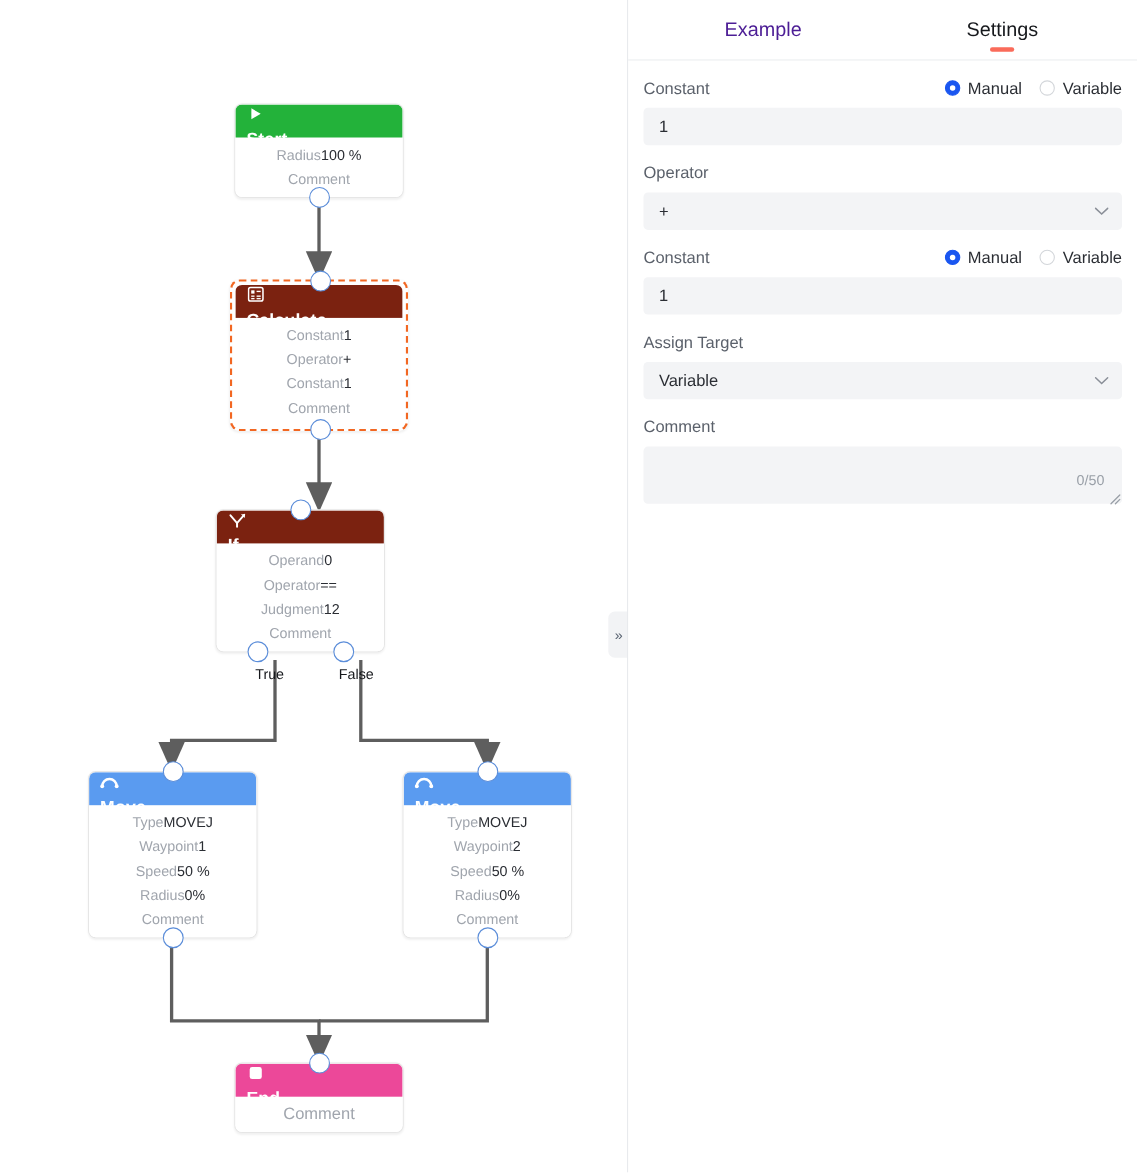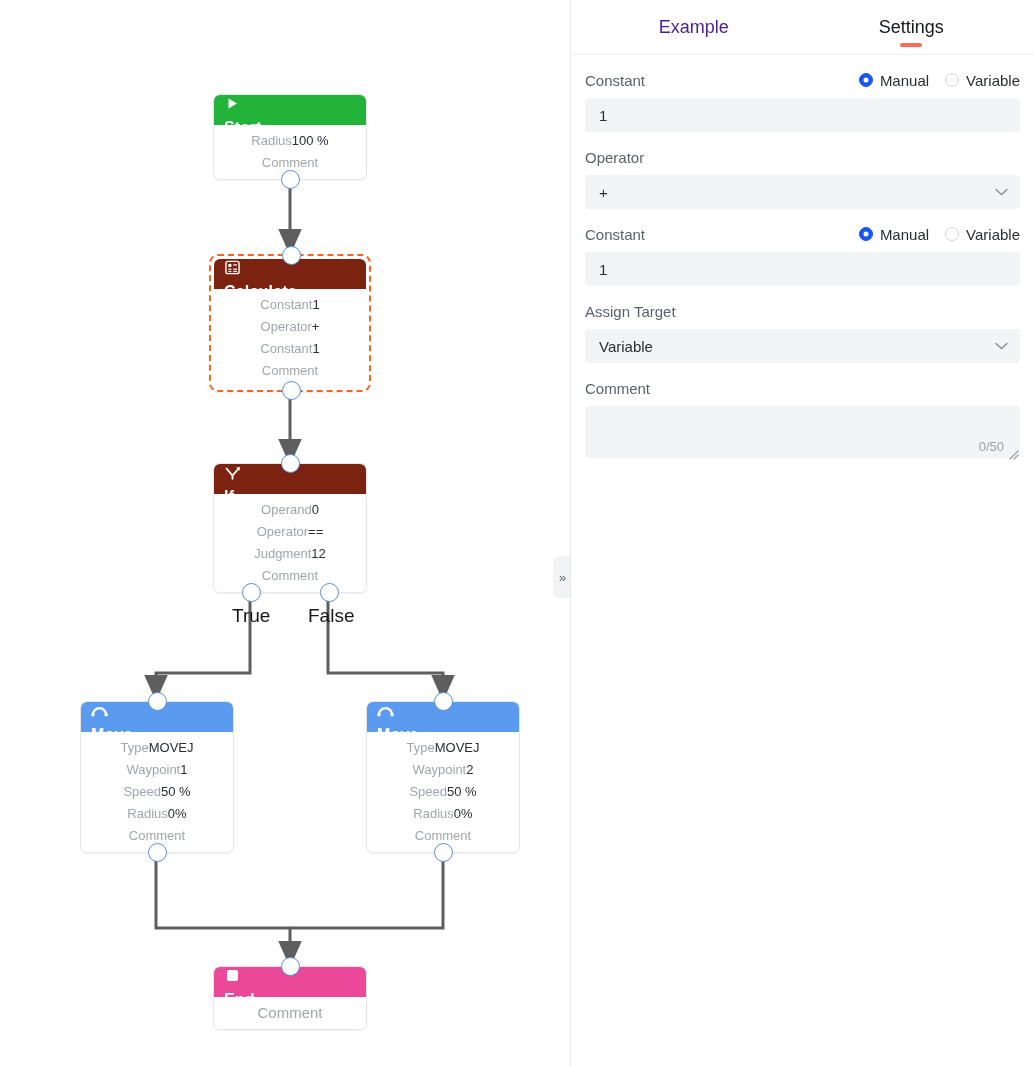--- a/index.html
+++ b/index.html
@@ -79,21 +79,21 @@
     position: absolute;
     width: 19px; height: 19px;
     border-radius: 50%;
     background: #ffffff;
     border: 1.6px solid #5b8dd9;
     z-index: 6;
   }
 
   .branch-label {
     position: absolute;
-    font-size: 19px;
+    font-size: 13px;
     color: #16181c;
     z-index: 5;
     white-space: nowrap;
   }
 
   
   #collapse-handle {
     position: absolute;
     left: 553px; top: 556px;
     width: 19px; height: 42px;
@@ -209,21 +209,21 @@
   .textarea-box {
     background: #f3f4f6;
     border-radius: 4px;
     height: 52px;
     position: relative;
     margin-bottom: 10px;
     cursor: text;
   }
   .counter {
     position: absolute;
-    right: 16px; bottom: 4px;
+    right: 16px; bottom: 14px;
     font-size: 13px;
     color: #9aa0a8;
   }
   .resize-grip {
     position: absolute;
     right: 1px; bottom: 1px;
     width: 11px; height: 11px;
     color: #9aa0a8;
   }
 </style>
@@ -310,21 +310,21 @@
           <div class="prow">
             <span class="pkey">Comment</span>
             <span class="pval"></span>
           </div>
         </div>
       </div>
       <div class="port" style="left:71px; top:-10px;"></div>
       <div class="port" style="left:71px; bottom:-10px;"></div>
     </div>
 
-    <div class="node" style="left:213px; top:463px; width:154px;">
+    <div class="node" style="left:196px; top:463px; width:154px;">
       <div class="node-inner">
         <div class="node-head" style="background:#7b2210;">
           <span class="hicon">
             <svg width="16" height="14" viewBox="0 0 16 14">
               <path d="M1.5,2.5 L7.5,9.5 L14,2" stroke="#fff" stroke-width="1.8" fill="none" stroke-linecap="round"></path>
               <path d="M11,1.4 L14.6,1.4 L14.6,5" fill="#fff"></path>
               <path d="M7.5,9.5 L7.5,12.8" stroke="#fff" stroke-width="1.8" stroke-linecap="round"></path>
             </svg>
           </span>
           <span>If</span>

